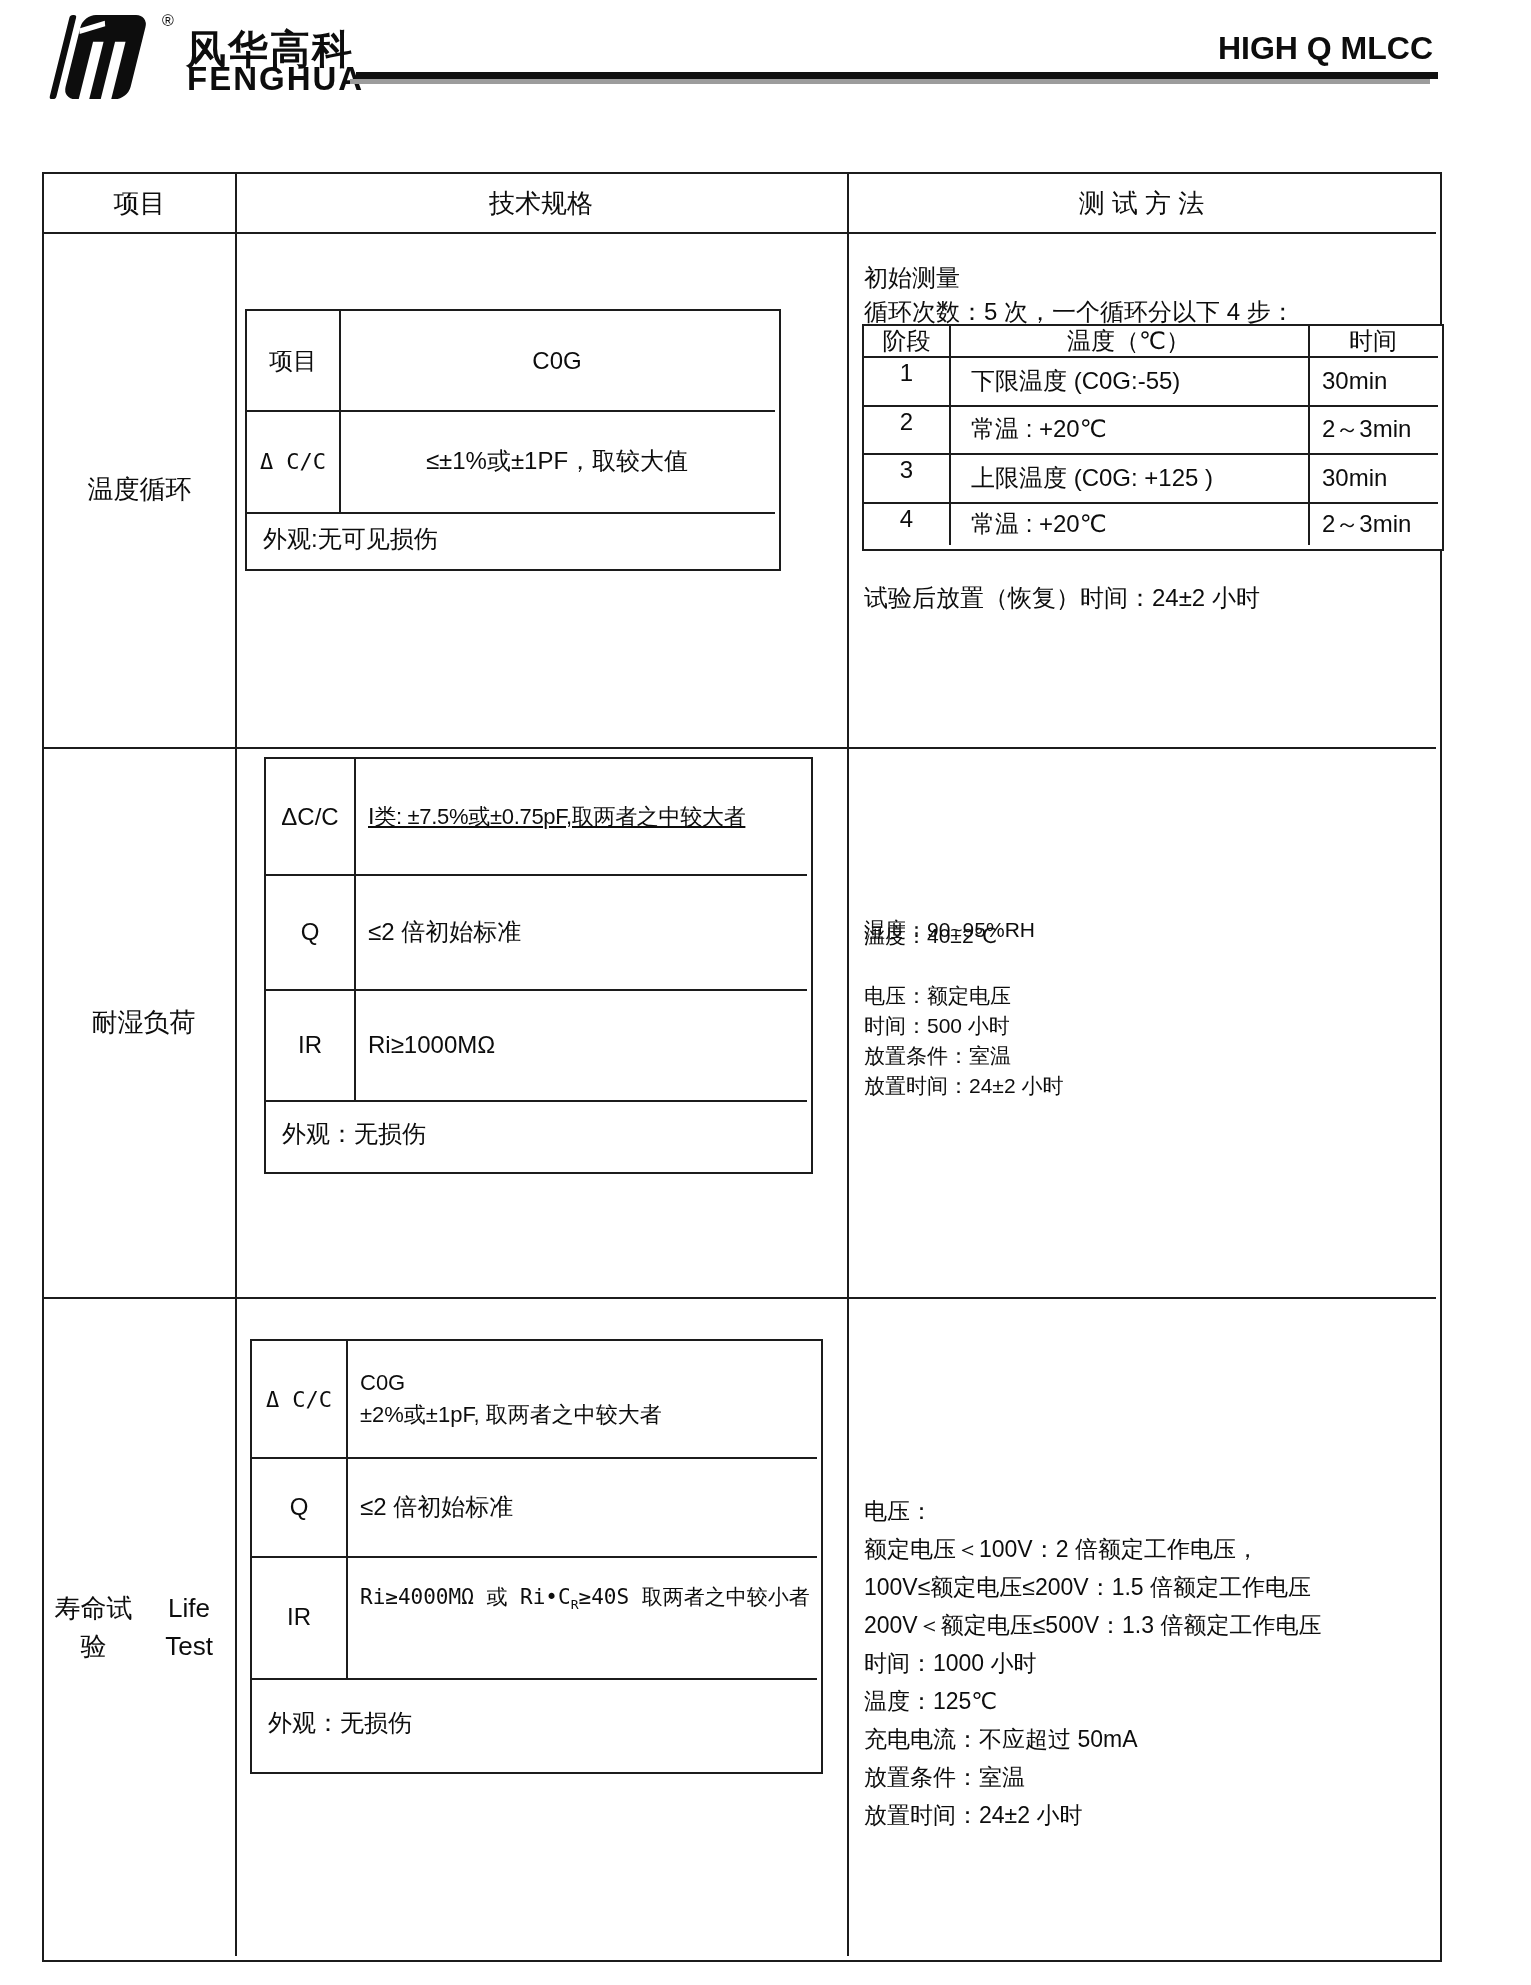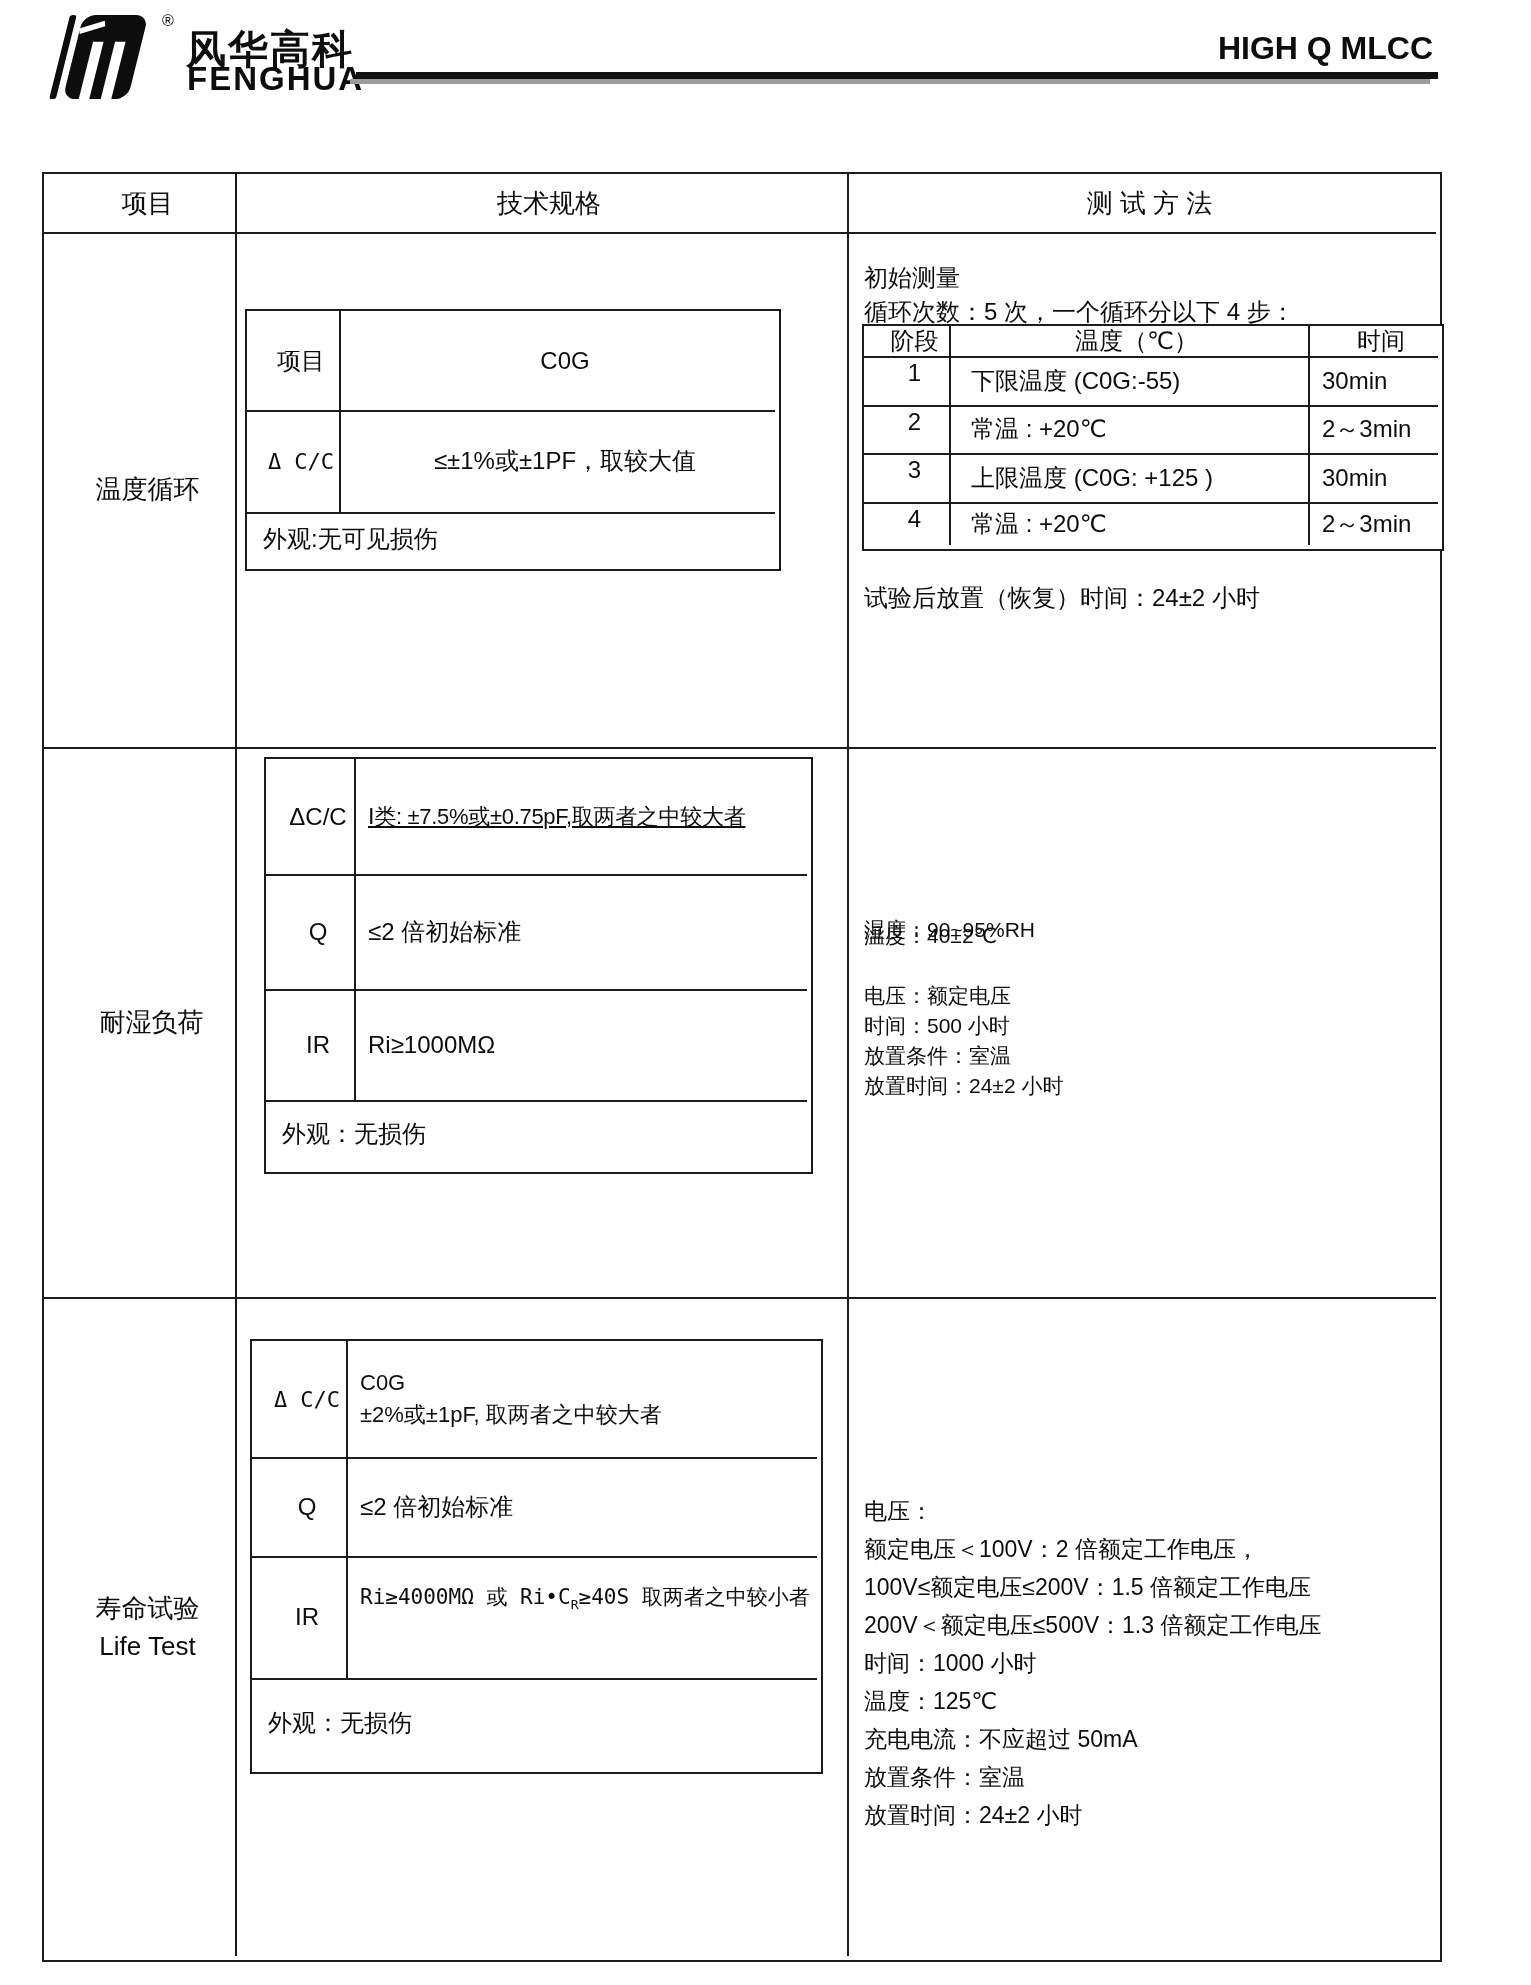--- a/index.html
+++ b/index.html
@@ -12,29 +12,29 @@
   .logo-cn{position:absolute;left:186px;top:22px;font-size:40px;font-weight:bold;letter-spacing:2px;white-space:nowrap;}
   .logo-en{position:absolute;left:187px;top:60px;font-size:33px;font-weight:bold;letter-spacing:2px;white-space:nowrap;}
   .reg-mark{position:absolute;left:162px;top:12px;font-size:16px;}
   .product-title{position:absolute;right:98px;top:30px;font-size:32px;font-weight:bold;white-space:nowrap;}
   .rule-black{position:absolute;left:356px;top:72px;width:1082px;height:7px;}
   .rule-gray{position:absolute;left:350px;top:79px;width:1080px;height:5px;}
   
   .main-table{position:absolute;left:42px;top:172px;width:1396px;height:1786px;border:2px solid #1c1c1c;}
   .vline{position:absolute;width:2px;background:#1c1c1c;}
   .hline{position:absolute;height:2px;background:#1c1c1c;}
-  .cell{position:absolute;display:flex;align-items:center;justify-content:center;text-align:center;padding-left:8px;}
+  .cell{position:absolute;display:flex;align-items:center;justify-content:center;text-align:center;}
   .cell-left{position:absolute;display:flex;align-items:center;justify-content:flex-start;text-align:left;}
   .inner-table{position:absolute;border:2px solid #1c1c1c;background:#fff;}
   .f24{font-size:24px;}
   .f26{font-size:26px;}
   .mono{font-family:"DejaVu Sans Mono","Liberation Mono",monospace;}
   .nowrap{white-space:nowrap;text-decoration:underline;}
   .mline{position:absolute;white-space:nowrap;}
-  .label-stack{display:flex;flex-direction:column;align-items:center;justify-content:center;line-height:38px;text-align:center;}
+  .label-stack{display:flex;align-items:center;justify-content:center;line-height:38px;text-align:center;}
 </style>
 </head>
 <body>
 
 <div class="page">
 
   <svg viewBox="0 0 120 92" style="position:absolute;left:46px;top:13px;width:118px;height:88px">
     <g transform="translate(24,0) skewX(-14)">
       <rect x="0" y="2" width="7" height="88" rx="3" fill="#0d0d0d"></rect>
       <rect x="14" y="2" width="68" height="88" rx="13" fill="#0d0d0d"></rect>

